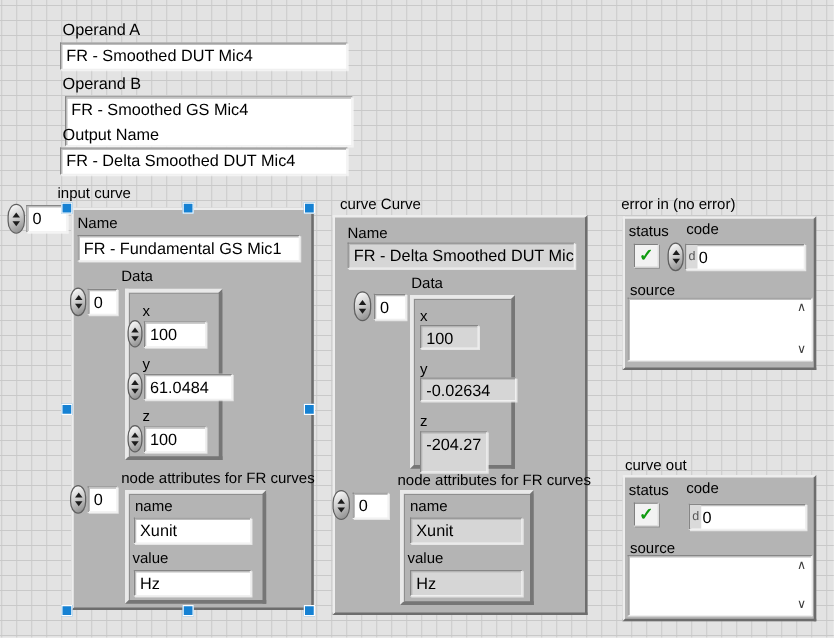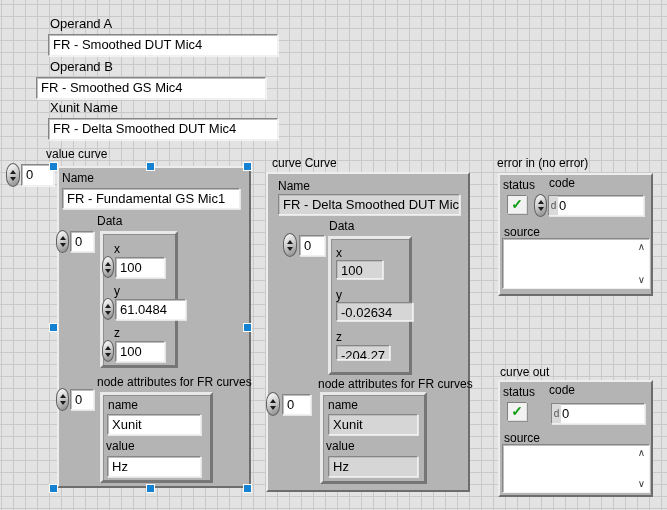--- a/index.html
+++ b/index.html
@@ -62,28 +62,28 @@
 </head>
 <body>
 
 <div class="panel">
 
   <div>
     <div class="lbl lbl13" style="left:50px;top:17px">Operand A</div>
     <div class="fld" style="left:48px;top:34px;width:230px;height:22px">FR - Smoothed DUT Mic4</div>
 
     <div class="lbl lbl13" style="left:50px;top:60px">Operand B</div>
-    <div class="fld" style="left:36px;top:77px;width:230px;height:22px">FR - Smoothed GS Mic4</div>
-
-    <div class="lbl lbl13" style="left:50px;top:101px">Xunit Name</div>
+    <div class="fld" style="left:52px;top:77px;width:230px;height:40px">FR - Smoothed GS Mic4</div>
+
+    <div class="lbl lbl13" style="left:50px;top:101px">Output Name</div>
     <div class="fld" style="left:48px;top:118px;width:230px;height:22px">FR - Delta Smoothed DUT Mic4</div>
   </div>
 
   <div>
-    <div class="lbl" style="left:46px;top:148px">value curve</div>
+    <div class="lbl" style="left:46px;top:148px">input curve</div>
 
     <div class="spin" style="left:6px;top:163px;width:14px;height:24px">
         <i class="up"></i>
         <i class="dn"></i>
       </div>
     <div class="fld" style="left:21px;top:164px;width:33px;height:22px">0</div>
 
     <div class="cluster" style="left:57px;top:166px;width:194px;height:322px"></div>
 
     <div class="lbl" style="left:62px;top:172px">Name</div>
@@ -154,21 +154,21 @@
         <i class="dn"></i>
       </div>
     <div class="fld" style="left:299px;top:235px;width:26px;height:21px">0</div>
 
     <div class="frame" style="left:328px;top:236px;width:84px;height:139px"></div>
     <div class="lbl" style="left:336px;top:247px">x</div>
     <div class="fld ind" style="left:336px;top:260px;width:47px;height:19px">100</div>
     <div class="lbl" style="left:336px;top:289px">y</div>
     <div class="fld ind" style="left:336px;top:302px;width:77px;height:19px">-0.02634</div>
     <div class="lbl" style="left:336px;top:331px">z</div>
-    <div class="fld ind" style="left:336px;top:345px;width:54px;height:15px">-204.27</div>
+    <div class="fld ind" style="left:336px;top:345px;width:54px;height:33px">-204.27</div>
 
     <div class="lbl" style="left:318px;top:378px">node attributes for FR curves</div>
     <div class="spin" style="left:266px;top:392px;width:14px;height:24px">
         <i class="up"></i>
         <i class="dn"></i>
       </div>
     <div class="fld" style="left:282px;top:394px;width:29px;height:21px">0</div>
 
     <div class="frame" style="left:320px;top:392px;width:107px;height:92px"></div>
     <div class="lbl" style="left:328px;top:399px">name</div>

